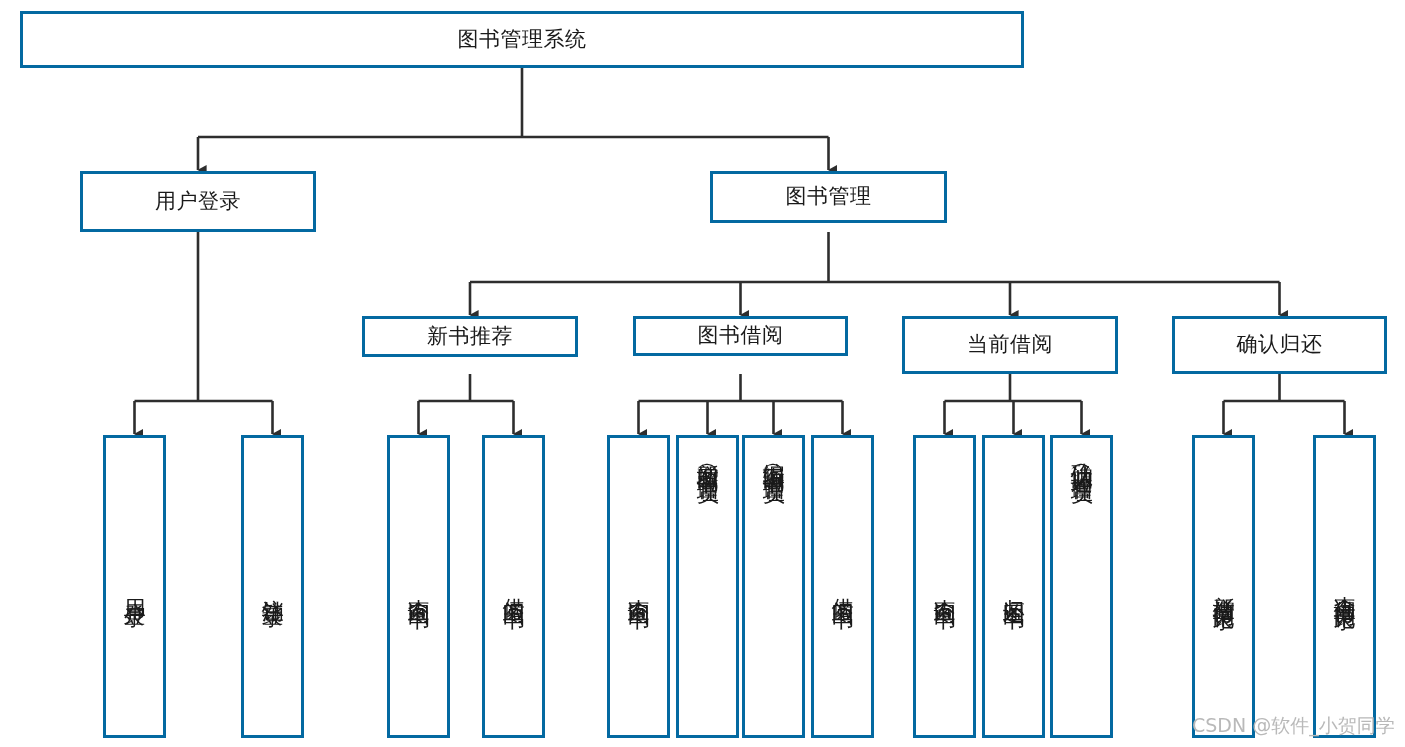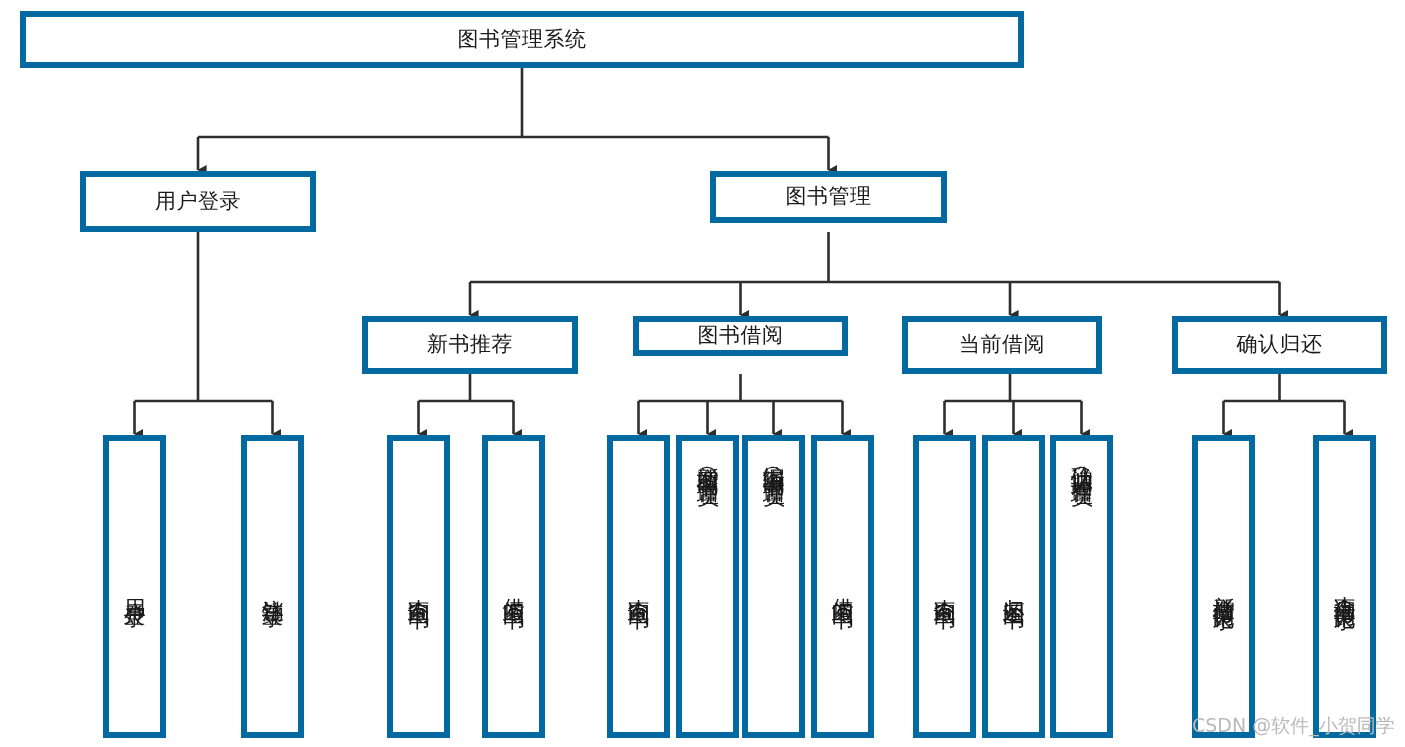--- a/index.html
+++ b/index.html
@@ -21,21 +21,21 @@
     position: absolute;
     left: 0;
     top: 0;
     width: 1405px;
     height: 747px;
   }
   .node {
     position: absolute;
     box-sizing: border-box;
     background: #ffffff;
-    border: 6px solid #0369a1;
+    border: 3px solid #0369a1;
     display: flex;
     align-items: center;
     justify-content: center;
     z-index: 2;
   }
   .node .lbl {
     color: #1a1a1a;
     line-height: 1.12;
     text-align: center;
     white-space: pre;
@@ -117,27 +117,27 @@
   <div id="nodes">
       <div class="node horiz" style="left: 20px; top: 11px; width: 1004px; height: 57px;">
         <span class="lbl">图书管理系统</span>
       </div>
       <div class="node horiz" style="left: 80px; top: 171px; width: 236px; height: 61px;">
         <span class="lbl">用户登录</span>
       </div>
       <div class="node horiz" style="left: 710px; top: 171px; width: 237px; height: 52px;">
         <span class="lbl">图书管理</span>
       </div>
-      <div class="node horiz" style="left: 362px; top: 316px; width: 216px; height: 58px;">
+      <div class="node horiz" style="left: 362px; top: 316px; width: 216px; height: 41px;">
         <span class="lbl">新书推荐</span>
       </div>
       <div class="node horiz" style="left: 633px; top: 316px; width: 215px; height: 40px;">
         <span class="lbl">图书借阅</span>
       </div>
-      <div class="node horiz" style="left: 902px; top: 316px; width: 200px; height: 58px;">
+      <div class="node horiz" style="left: 902px; top: 316px; width: 216px; height: 58px;">
         <span class="lbl">当前借阅</span>
       </div>
       <div class="node horiz" style="left: 1172px; top: 316px; width: 215px; height: 58px;">
         <span class="lbl">确认归还</span>
       </div>
       <div class="node vert centered" style="left: 103px; top: 435px; width: 63px; height: 303px;">
         <span class="lbl">用户登录</span>
       </div>
       <div class="node vert centered" style="left: 241px; top: 435px; width: 63px; height: 303px;">
         <span class="lbl">注销登录</span>

